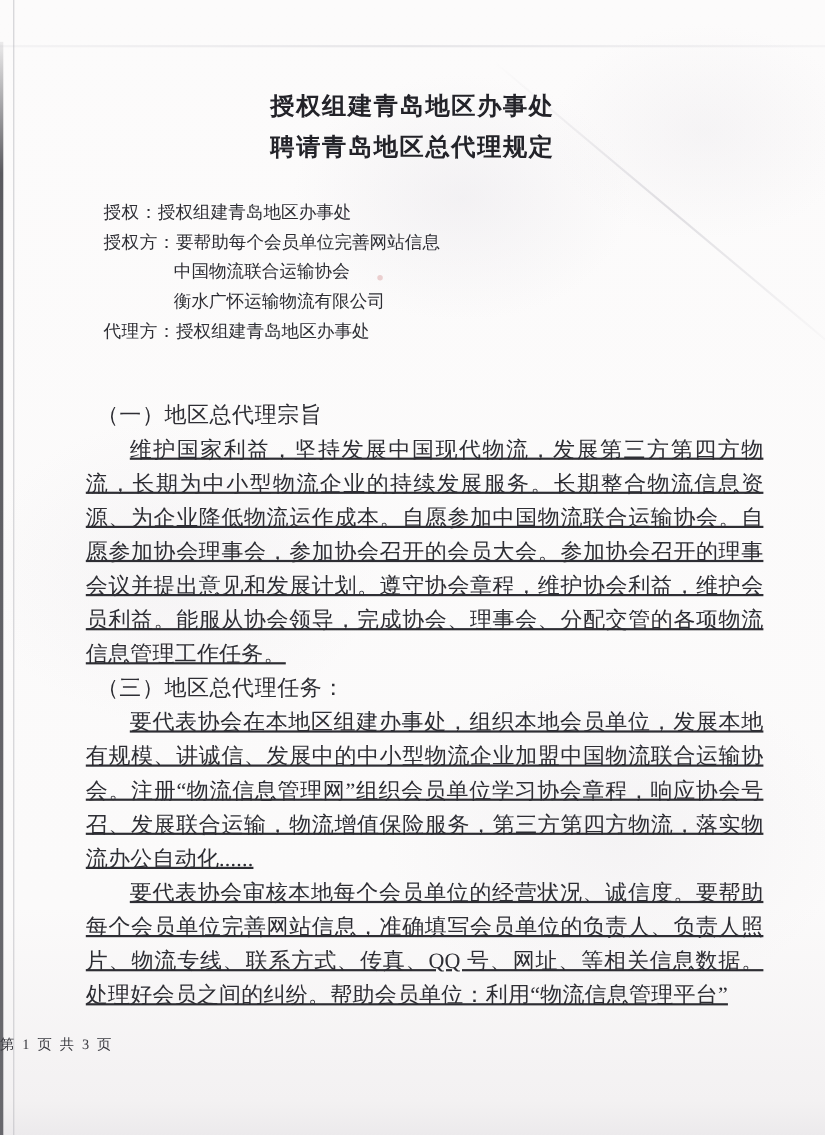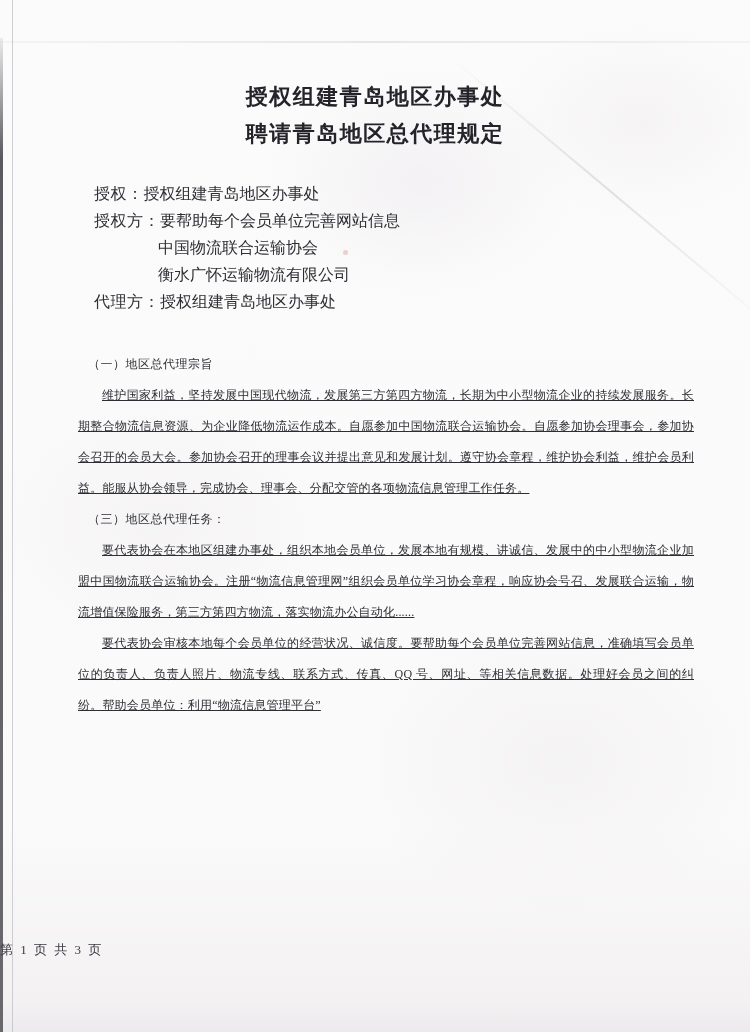--- a/index.html
+++ b/index.html
@@ -60,22 +60,22 @@
     margin: 28px 0 0 94px;
     font-size: 16px;
     line-height: 27px;
     color: #2e2e34;
   }
   .meta-row { white-space: nowrap; }
   .meta-label { letter-spacing: 0.5px; }
   .meta-row.continuation { padding-left: 4em; }
 
   .doc-body {
-    margin: 34px 56px 0 78px;
-    font-size: 12px;
+    margin: 48px 56px 0 78px;
+    font-size: 20px;
     line-height: 31px;
     color: #2e2e34;
   }
   .section-heading {
     padding-left: 10px;
     letter-spacing: 0.5px;
   }
   .doc-body p {
     text-align: justify;
     text-indent: 2em;

